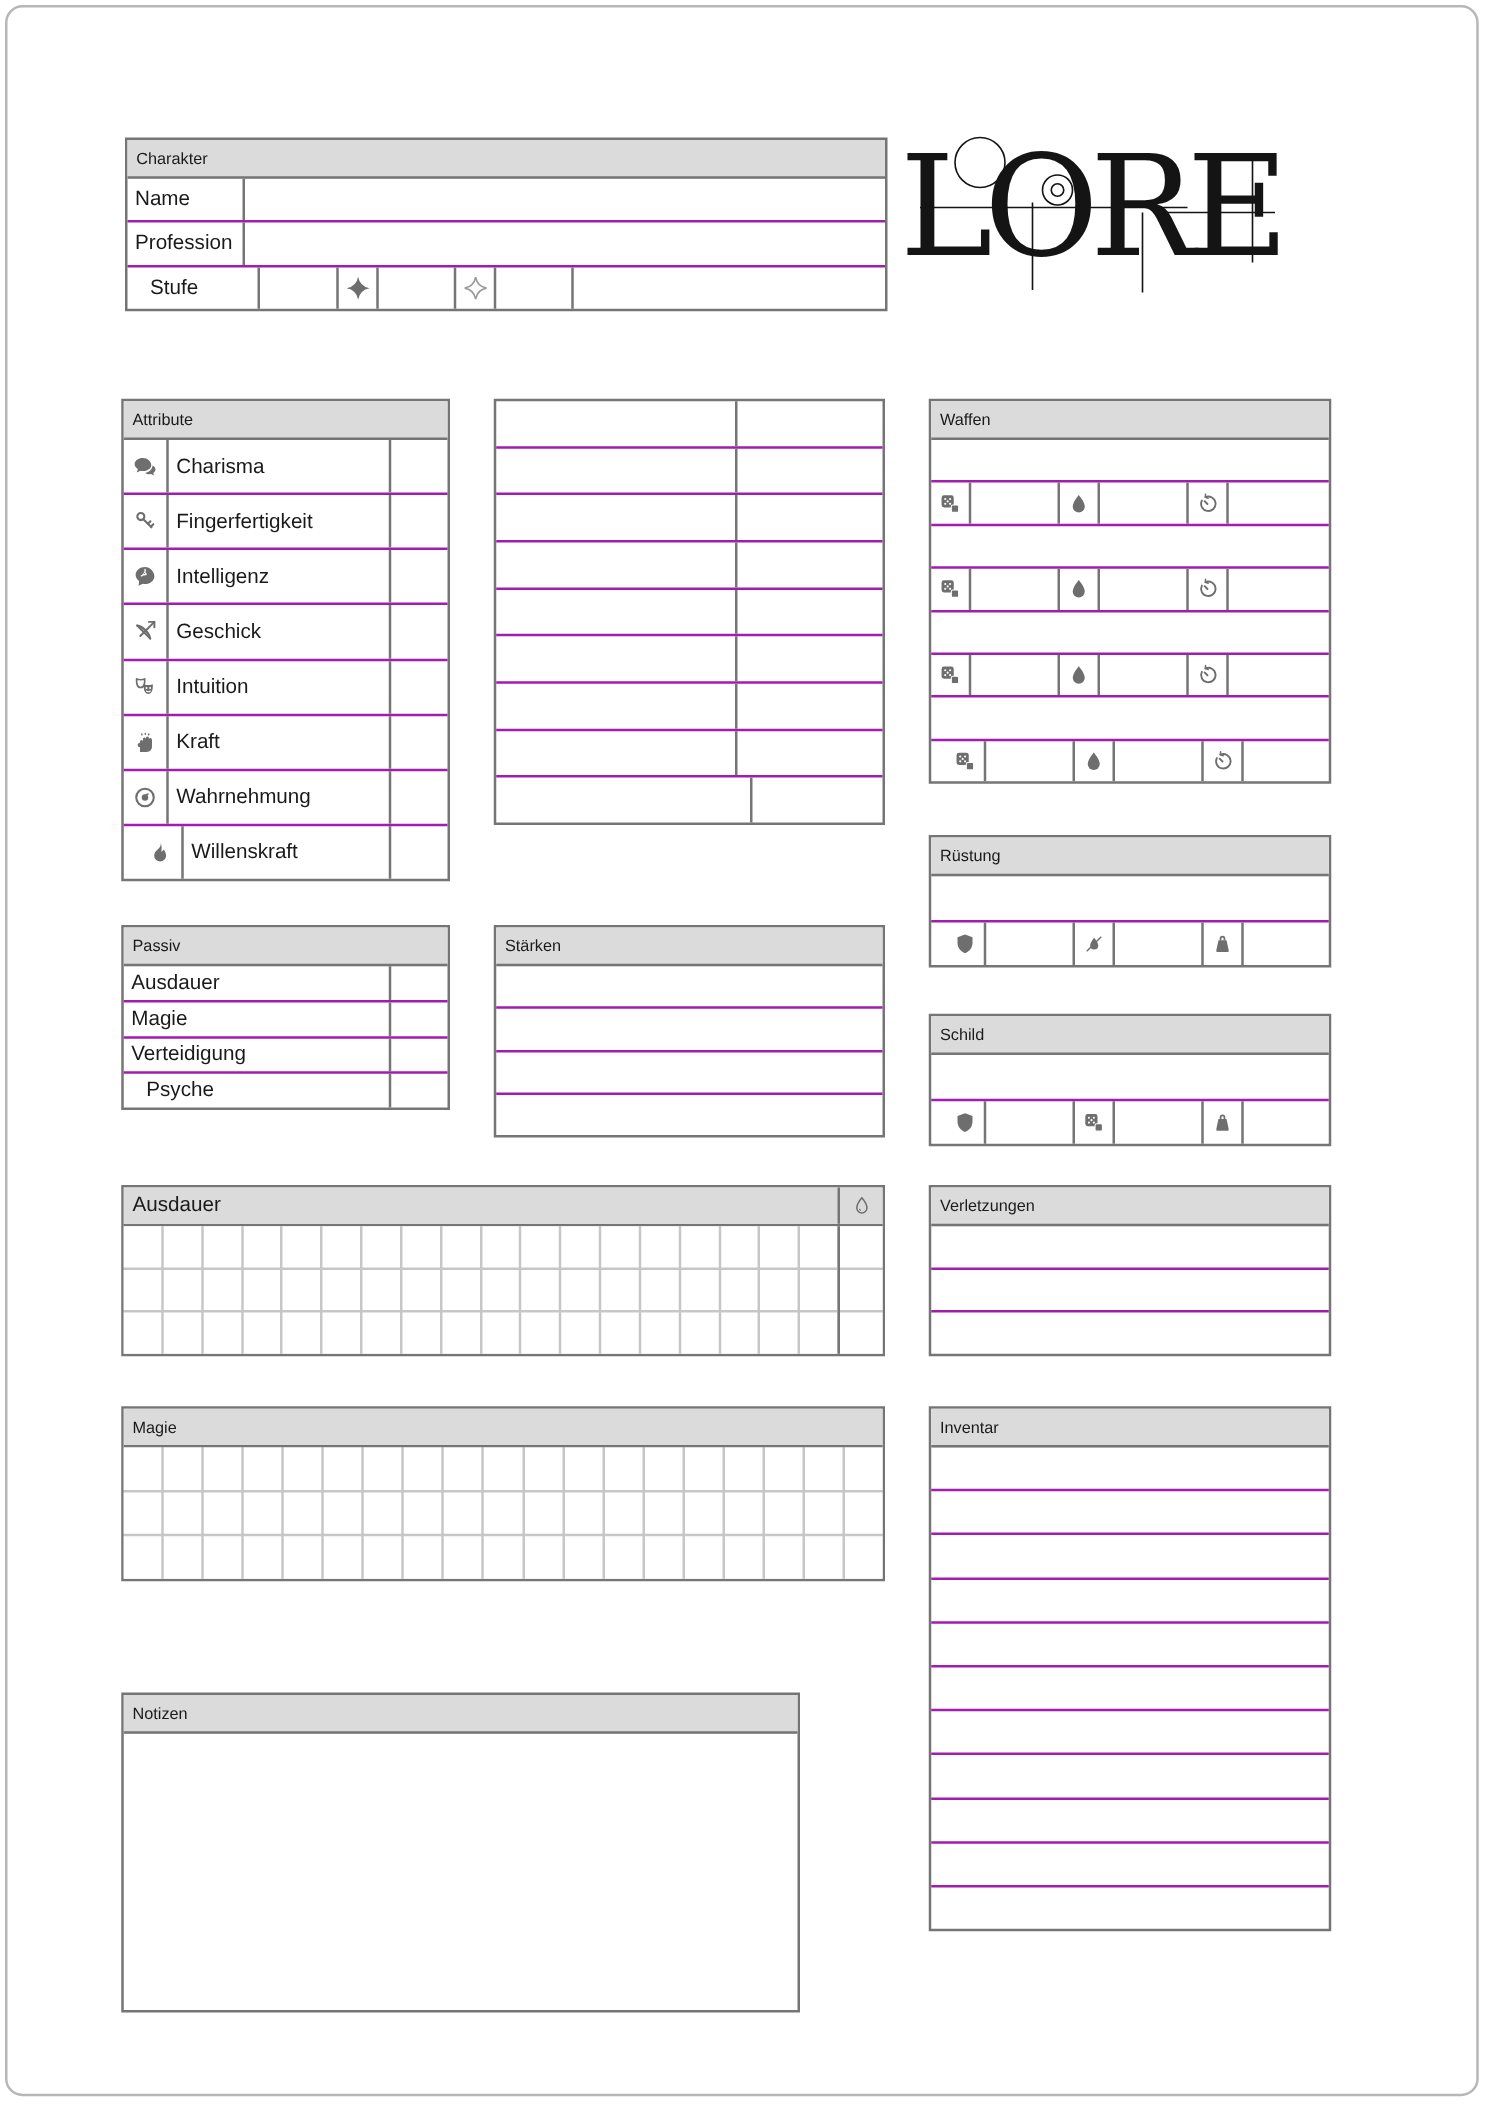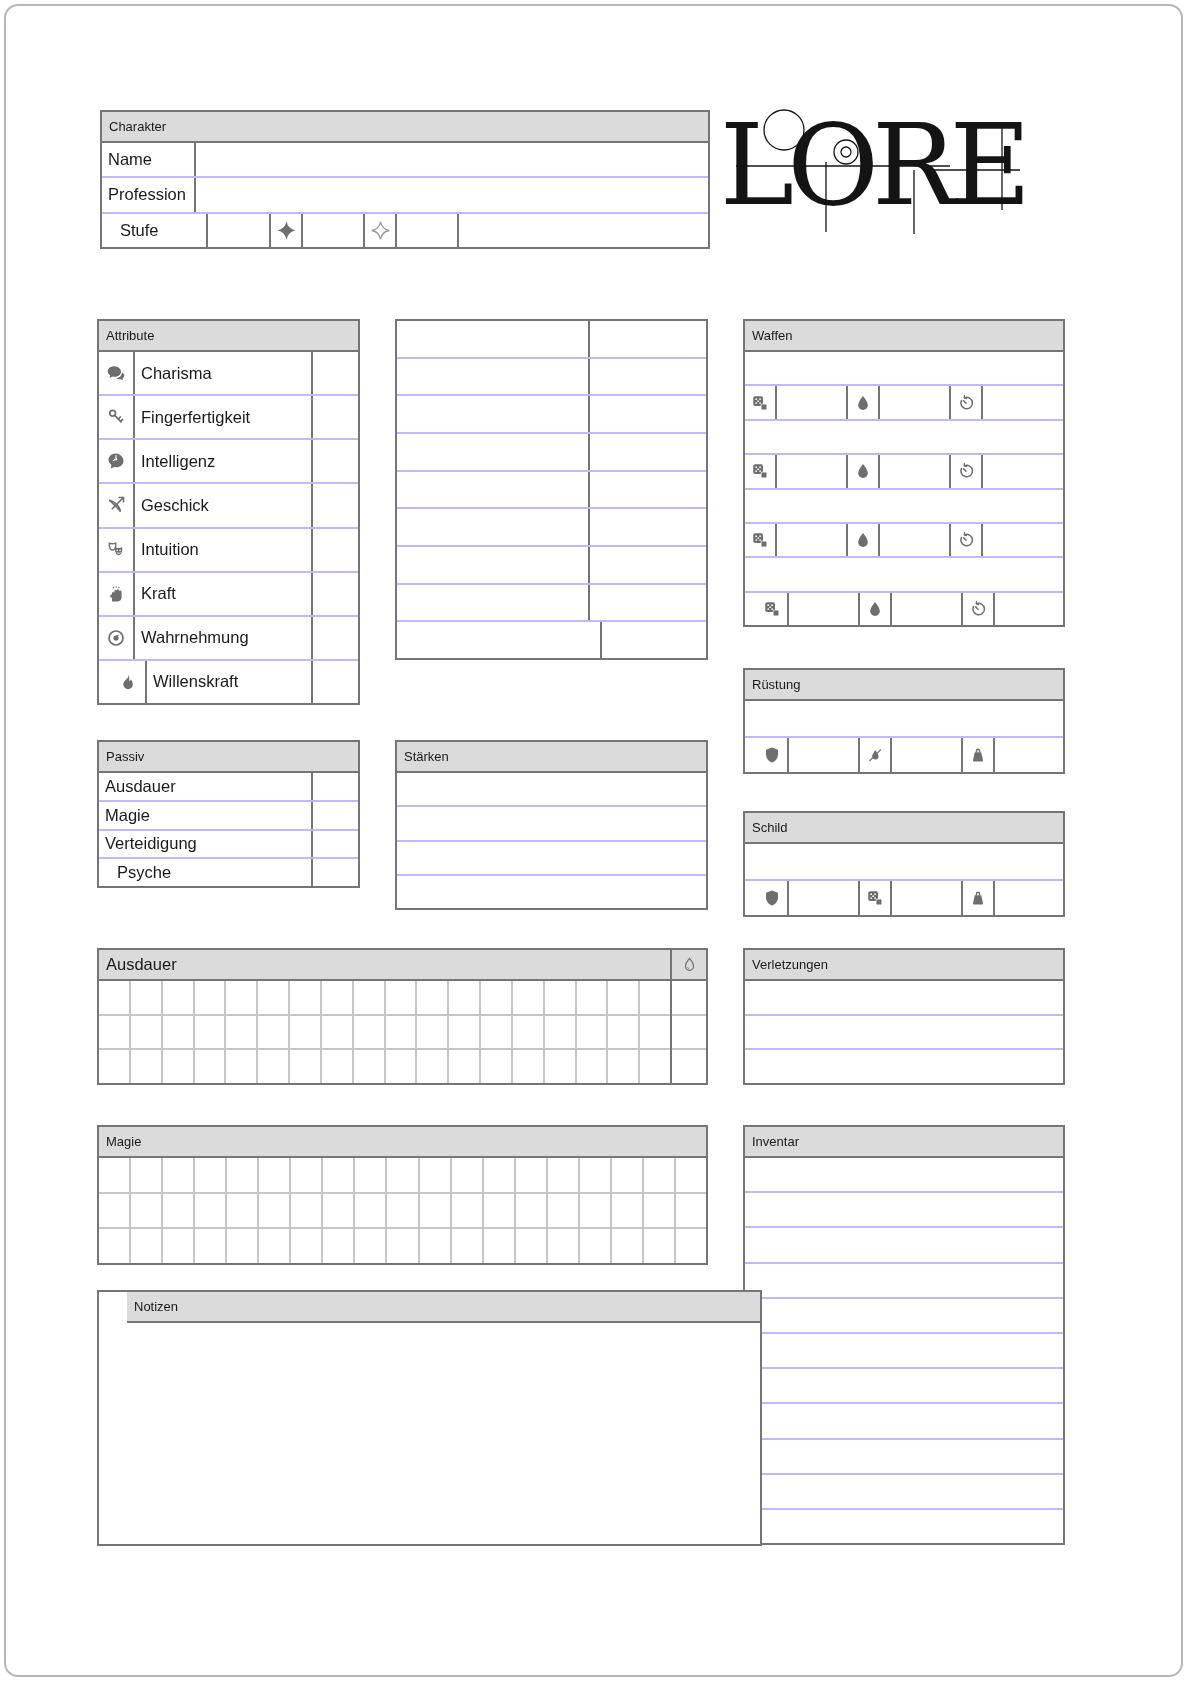--- a/index.html
+++ b/index.html
@@ -5,21 +5,21 @@
   html,body{margin:0;padding:0;}
   body{width:1191px;height:1685px;background:#fff;position:relative;
        font-family:"Liberation Sans",sans-serif;color:#1a1a1a;overflow:hidden;}
   .frame{position:absolute;left:4px;top:4px;width:1179px;height:1673px;
          border:2px solid #b7b7b7;border-radius:14px;box-sizing:border-box;pointer-events:none;}
   .sec{position:absolute;box-sizing:border-box;border:2px solid #757575;background:#fff;
        display:flex;flex-direction:column;}
   .hdr{background:#dbdbdb;border-bottom:2px solid #757575;flex:0 0 31px;display:flex;
        align-items:center;padding:0 7px;font-size:13px;box-sizing:border-box;}
   .rows{flex:1;display:flex;flex-direction:column;min-height:0;}
-  .row{display:flex;flex:1;border-bottom:2px solid #c4b5fd;box-sizing:border-box;min-height:0;}
+  .row{display:flex;flex:1;border-bottom:2px solid #a21caf;box-sizing:border-box;min-height:0;}
   .row:last-child{border-bottom:none;margin-left:12px;}
   .cell{border-right:2px solid #757575;box-sizing:border-box;display:flex;align-items:center;
         padding:0 6px;font-size:16.5px;overflow:hidden;white-space:nowrap;}
   .cell:last-child{border-right:none;}
   .cell.icell{justify-content:center;padding:0;}
   .flex1{flex:1;}
   .ic{display:inline-flex;width:19px;height:19px;align-items:center;justify-content:center;}
   .ic svg{width:100%;height:100%;display:block;}
   
   .gwrap{flex:1;display:flex;min-height:0;}
@@ -738,18 +738,18 @@
       </div>
       <div class="row">
         <div class="cell flex1"></div>
       </div>
       <div class="row">
         <div class="cell flex1"></div>
       </div>
     </div>
 </section>
 
-<section class="sec" id="notizen" style="left:97px;top:1290px;width:665px;height:256px;padding-left:28px;">
+<section class="sec" id="notizen" style="left:97px;top:1354px;width:543px;height:256px;">
   <div class="hdr">
     <span>Notizen</span>
   </div>
   <div class="notebody"></div>
 </section>
 
 </body></html>

